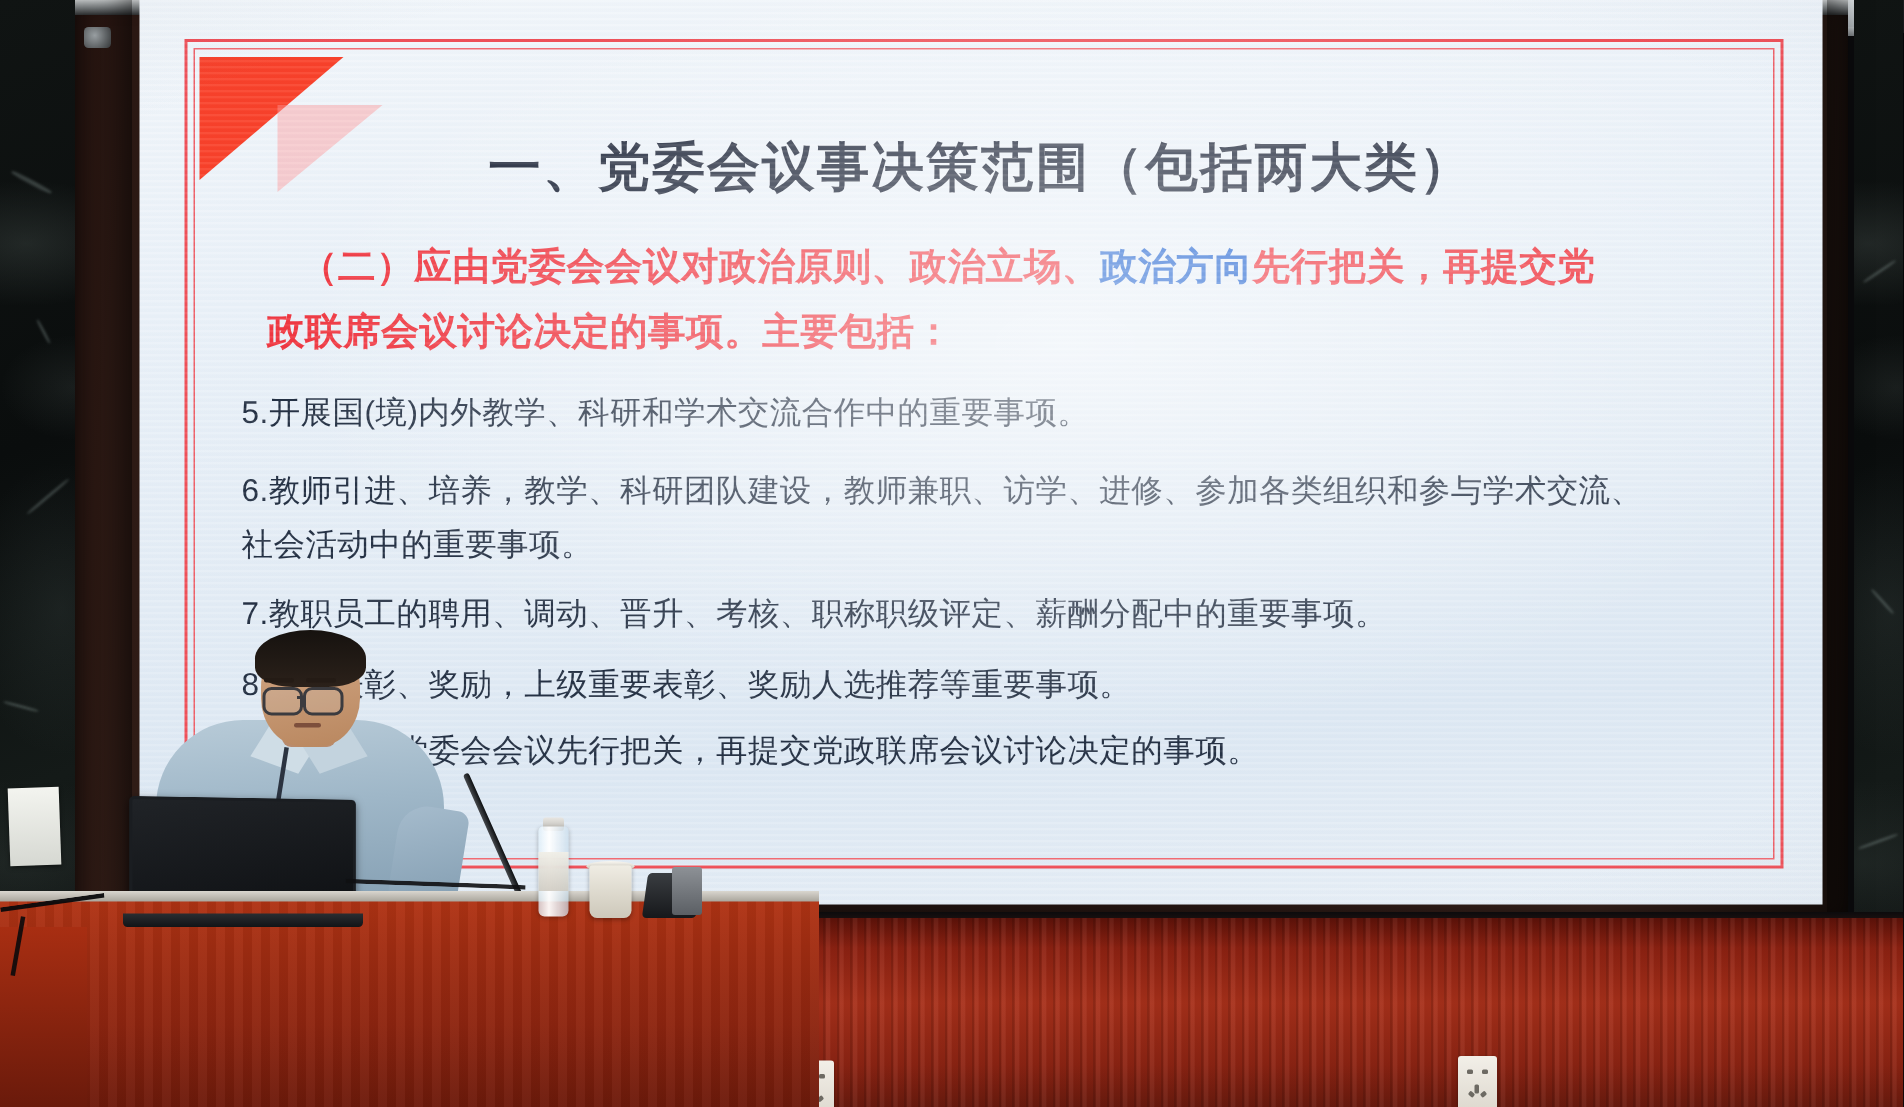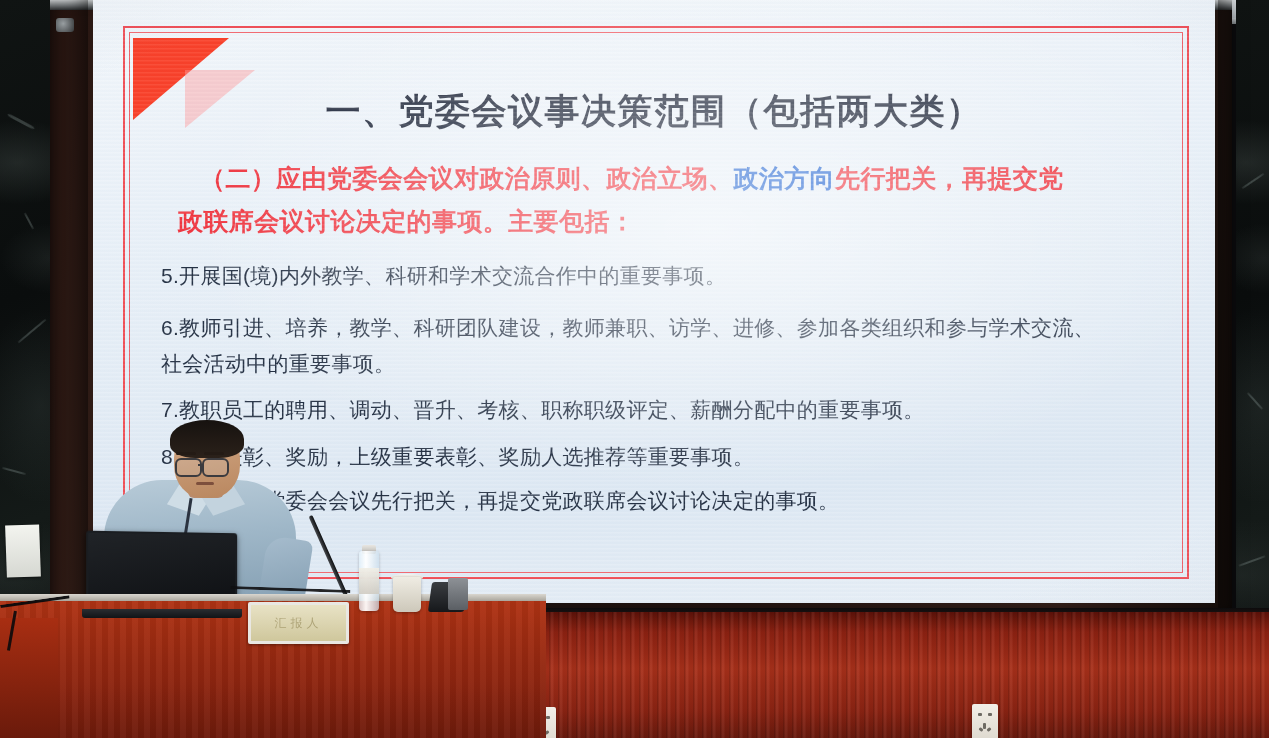--- a/index.html
+++ b/index.html
@@ -396,23 +396,20 @@
 
   <div class="laptop-screen"></div>
 
   <div class="podium-top"></div>
   <div class="podium-edge"></div>
   <div class="podium"></div>
   <div class="laptop-base"></div>
 
   <div class="cables"></div>
 
-  <div class="plate">
-    <span class="plate-text">汇报人</span>
-  </div>
 
   <div class="bottle-cap"></div>
   <div class="bottle"></div>
   <div class="bottle-label"></div>
 
   <div class="cup-rim"></div>
   <div class="cup"></div>
 
   <div class="mic-base"></div>
   <div class="mic-plate"></div>

